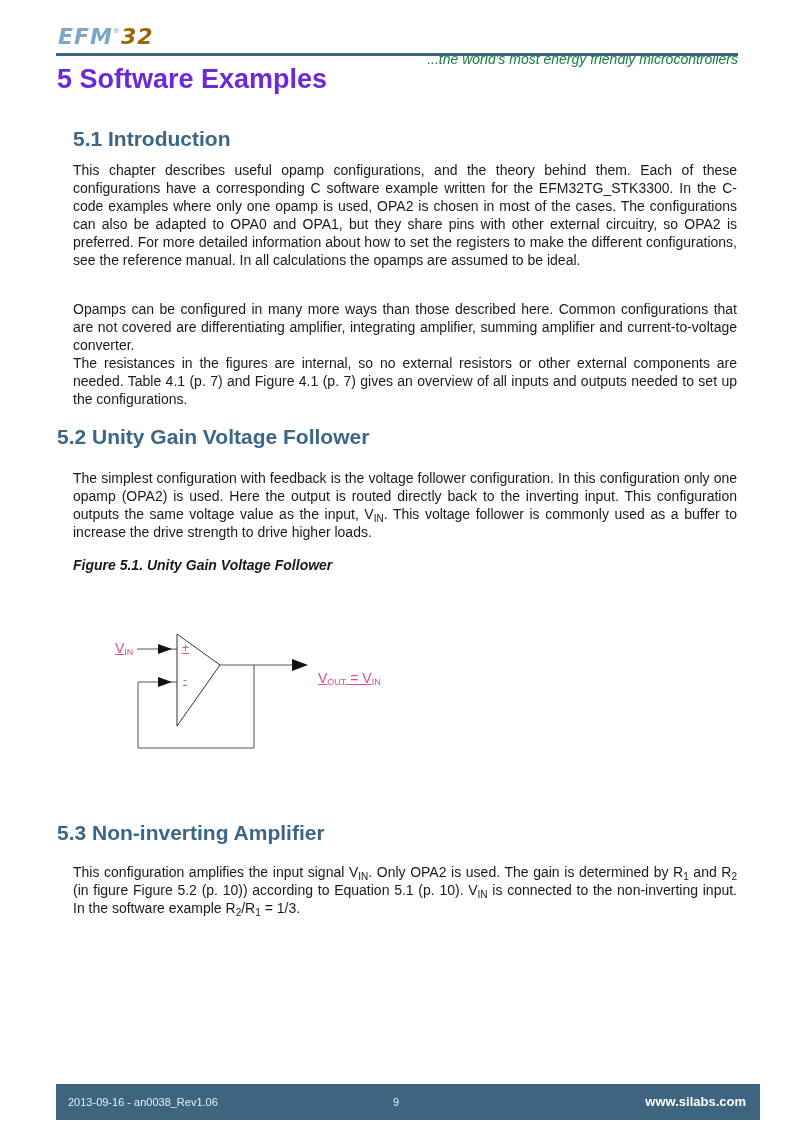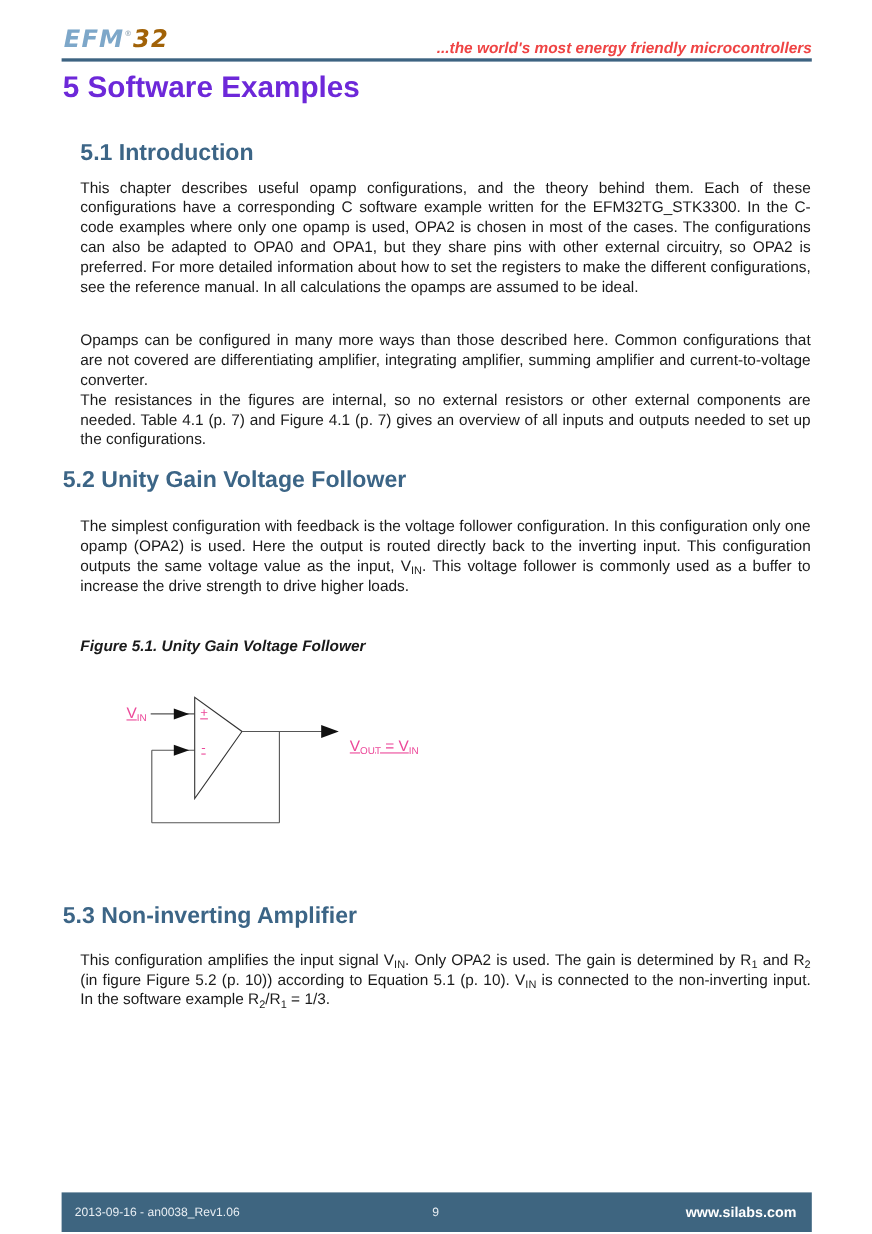--- a/index.html
+++ b/index.html
@@ -5,50 +5,50 @@
   html, body { margin: 0; padding: 0; background: #ffffff; }
   body { width: 793px; height: 1122px; position: relative; overflow: hidden;
          font-family: "Liberation Sans", sans-serif; color: #1a1a1a; }
 
   .header { position: absolute; left: 56px; top: 24px; width: 682px; height: 32px; }
   .logo { position: absolute; left: 2px; top: 0; font-family: "DejaVu Sans", sans-serif;
           font-weight: bold; font-style: italic; font-size: 22px; letter-spacing: 1px; }
   .logo .efm { color: #7da7c9; font-style: italic; }
   .logo .reg { color: #a8b7c2; font-size: 7px; vertical-align: top; position: relative; top: 3px; }
   .logo .num { color: #a16207; }
-  .tagline { position: absolute; right: 0; top: 11px; font-size: 14px; font-weight: bold;
-             font-style: italic; color: #ef4444; }
+  .tagline { position: absolute; right: 0; top: 27px; font-size: 14px; font-weight: normal;
+             font-style: italic; color: #15803d; }
   .header-rule { position: absolute; left: 0; right: 0; top: 29px; height: 3px; background: #3d6381; }
 
   h1 { position: absolute; left: 57px; top: 64px; margin: 0; font-size: 27px; font-weight: bold;
        color: #6d28d9; }
   h2 { position: absolute; left: 57px; margin: 0; font-size: 21px; font-weight: bold; color: #3c6586; }
   #h-intro { top: 127px; margin-left: 16px; }
   #h-unity { top: 425px; }
   #h-noninv { top: 821px; }
 
   .para { position: absolute; left: 73px; width: 664px; margin: 0; font-size: 14px; line-height: 18px;
           text-align: justify; color: #1a1a1a; }
   #p1 { top: 161px; }
   #p2 { top: 300px; }
   #p3 { top: 354px; }
   #p4 { top: 469px; }
   #p5 { top: 863px; }
   sub { font-size: 10px; vertical-align: -3px; line-height: 0; }
 
-  .fig-caption { position: absolute; left: 73px; top: 579px; margin: 0; font-size: 14px;
+  .fig-caption { position: absolute; left: 73px; top: 557px; margin: 0; font-size: 14px;
                  font-weight: bold; font-style: italic; color: #1a1a1a; }
 
   .figure { position: absolute; left: 100px; top: 620px; width: 320px; height: 150px; }
   .figure svg { position: absolute; left: 0; top: 0; }
   .fig-label { position: absolute; font-size: 14px; color: #ec4899; white-space: nowrap; text-decoration: underline; }
   .fig-label sub { font-size: 9px; vertical-align: -2px; }
 
   .footer { position: absolute; left: 56px; top: 1084px; width: 682px; height: 36px;
-            background: #3e6580; color: #ffffff; }
+            background: #3e6580; color: #ffffff; padding-left: 22px; }
   .footer .date { position: absolute; left: 12px; top: 12px; font-size: 11px; color: #e8eef3; }
   .footer .page { position: absolute; left: 337px; top: 12px; font-size: 11px; color: #e8eef3; }
   .footer .site { position: absolute; right: 14px; top: 10px; font-size: 13px; font-weight: bold; color: #ffffff; }
 </style>
 </head>
 <body>
 
 <div class="header">
   <div class="logo">
     <span class="efm">EFM</span><span class="reg">®</span><span class="num">32</span>

